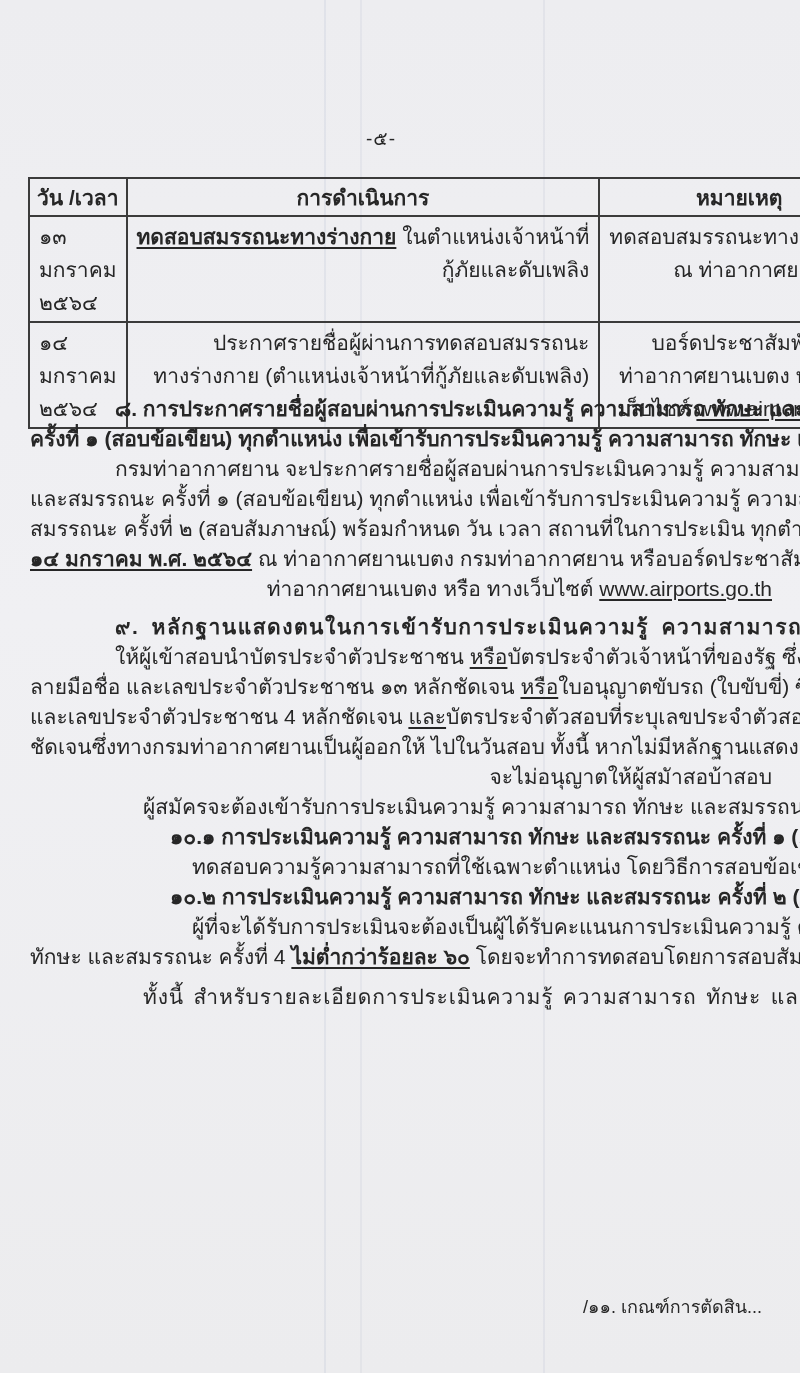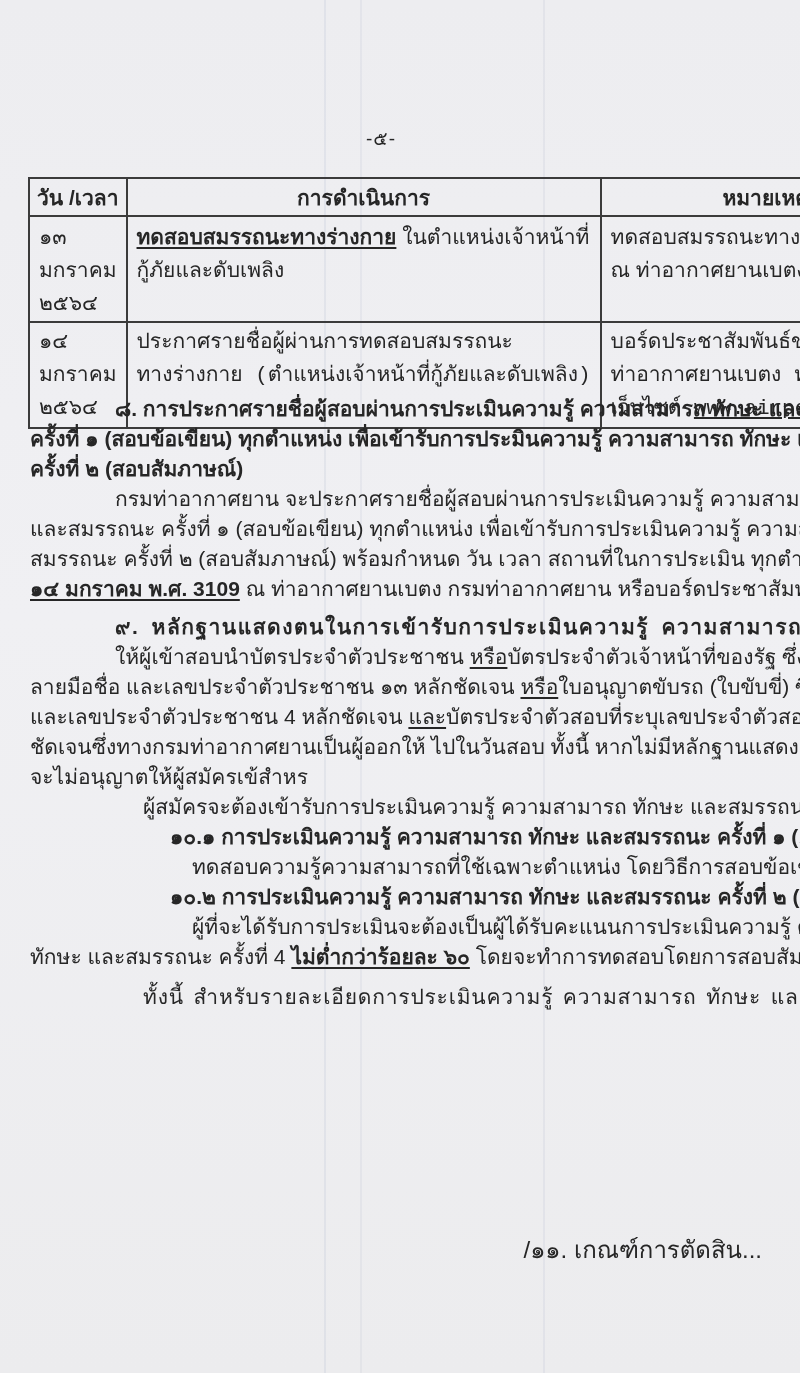--- a/index.html
+++ b/index.html
@@ -34,42 +34,42 @@
   table.sched th {
     height:34px; font-weight:bold; text-align:center; vertical-align:middle;
     padding:1px 4px; font-size:21px;border-radius:16px;
   }
   table.sched td {
     vertical-align:top; text-align:left;
     padding:3px 9px 2px 9px; line-height:33px;
   }
   td.c-date { padding-left:14px; }
   tr.row1 td { height:56px; }
-  tr.row2 td { height:96px;font-family:Liberation Mono, monospace; }
+  tr.row2 td { height:96px; }
 
   .content {
     position:absolute; top:394px; left:30px; width:742px;
     line-height:30px;
   }
-  .ln { white-space:nowrap; }
+  .ln { white-space:nowrap;text-align:right; }
   .ind1 { padding-left:85px; }   
   .ind2 { padding-left:113px; }  
   .ind3 { padding-left:140px; }  
   .ind4 { padding-left:162px; }  
   .b  { font-weight:bold; }
   .u  { text-decoration:underline; text-underline-offset:3px; text-decoration-thickness:1.5px; }
   .bu { font-weight:bold; text-decoration:underline; text-underline-offset:3px; text-decoration-thickness:2px; }
   .gap8  { margin-top:8px; }
   .gap10 { margin-top:10px; }
   .sp1 { letter-spacing:1.5px; word-spacing:5px; }
   .sp2 { letter-spacing:0.8px; word-spacing:3px; }
 
   .footer-next {
-    position:absolute; top:1230px; right:38px;
-    font-size:24px;
+    position:absolute; top:1292px; right:38px;
+    font-size:18px;
   }
 </style>
 </head>
 <body>
 
 <div class="page">
 
   <div class="scanline a"></div>
   <div class="scanline b"></div>
   <div class="scanline c"></div>
@@ -116,34 +116,34 @@
       </td>
     </tr>
   </tbody>
     </table>
 
   <div class="content">
 
     <div>
       <div class="ln ind1 b">๘. การประกาศรายชื่อผู้สอบผ่านการประเมินความรู้ ความสามารถ ทักษะ และสมรรถนะ</div>
       <div class="ln b">ครั้งที่ ๑ (สอบข้อเขียน) ทุกตำแหน่ง เพื่อเข้ารับการประมินความรู้ ความสามารถ ทักษะ และสมรรถนะ</div>
-      <div class="ln b">ครั้งที่ ๒ (สอบสัมภาษณ์)</div>
       <div class="ln ind1">กรมท่าอากาศยาน จะประกาศรายชื่อผู้สอบผ่านการประเมินความรู้ ความสามารถ ทักษะ</div>
       <div class="ln">และสมรรถนะ ครั้งที่ ๑ (สอบข้อเขียน) ทุกตำแหน่ง เพื่อเข้ารับการประเมินความรู้ ความสามารถ ทักษะ และ</div>
       <div class="ln"><span>สมรรถนะ ครั้งที่ ๒ (สอบสัมภาษณ์) พร้อมกำหนด วัน เวลา สถานที่ในการประเมิน ทุกตำแหน่ง </span></div>
-      <div class="ln"><span class="bu">๑๔ มกราคม พ.ศ. 3109</span><span>  ณ ท่าอากาศยานเบตง กรมท่าอากาศยาน หรือบอร์ดประชาสัมพันธ์ของ</span></div>
+      <div class="ln"><span class="bu">๑๔ มกราคม พ.ศ. ๒๕๖๔</span><span>  ณ ท่าอากาศยานเบตง กรมท่าอากาศยาน หรือบอร์ดประชาสัมพันธ์ของ</span></div>
+      <div class="ln"><span>ท่าอากาศยานเบตง หรือ ทางเว็บไซต์ </span><span class="u">www.airports.go.th</span></div>
     </div>
 
     <div>
       <div class="ln ind1 b sp1 gap8">๙. หลักฐานแสดงตนในการเข้ารับการประเมินความรู้ ความสามารถ ทักษะ</div>
       <div class="ln ind1"><span>ให้ผู้เข้าสอบนำบัตรประจำตัวประชาชน </span><span class="u">หรือ</span><span>บัตรประจำตัวเจ้าหน้าที่ของรัฐ ซึ่งมีรูปถ่าย</span></div>
       <div class="ln"><span>ลายมือชื่อ และเลขประจำตัวประชาชน ๑๓ หลักชัดเจน </span><span class="u">หรือ</span><span>ใบอนุญาตขับรถ (ใบขับขี่) ซึ่งมีรูปถ่าย ลายมือชื่อ</span></div>
       <div class="ln"><span>และเลขประจำตัวประชาชน 4 หลักชัดเจน </span><span class="u">และ</span><span>บัตรประจำตัวสอบที่ระบุเลขประจำตัวสอบ พร้อมติดรูปถ่าย</span></div>
       <div class="ln">ชัดเจนซึ่งทางกรมท่าอากาศยานเป็นผู้ออกให้ ไปในวันสอบ ทั้งนี้ หากไม่มีหลักฐานแสดงตนดังกล่าว</div>
-      <div class="ln">จะไม่อนุญาตให้ผู้สมัครเข้สำหร</div>
+      <div class="ln">จะไม่อนุญาตให้ผู้สมัาสอบ้าสอบ</div>
     </div>
 
     <div>
       <div class="ln ind2">ผู้สมัครจะต้องเข้ารับการประเมินความรู้ ความสามารถ ทักษะ และสมรรถนะ ตามหลักเกณฑ์</div>
       <div class="ln ind3 b">๑๐.๑ การประเมินความรู้ ความสามารถ ทักษะ และสมรรถนะ ครั้งที่ ๑ (๑๐๐ คะแนน)</div>
       <div class="ln ind4">ทดสอบความรู้ความสามารถที่ใช้เฉพาะตำแหน่ง โดยวิธีการสอบข้อเขียนปฏิบัติ</div>
       <div class="ln ind3 b">๑๐.๒ การประเมินความรู้ ความสามารถ ทักษะ และสมรรถนะ ครั้งที่ ๒ (๑๐๐ คะแนน)</div>
       <div class="ln ind4">ผู้ที่จะได้รับการประเมินจะต้องเป็นผู้ได้รับคะแนนการประเมินความรู้ ความสามารถ</div>
       <div class="ln"><span>ทักษะ และสมรรถนะ ครั้งที่ 4 </span><span class="bu">ไม่ต่ำกว่าร้อยละ ๖๐</span><span> โดยจะทำการทดสอบโดยการสอบสัมภาษณ์</span></div>
     </div>

